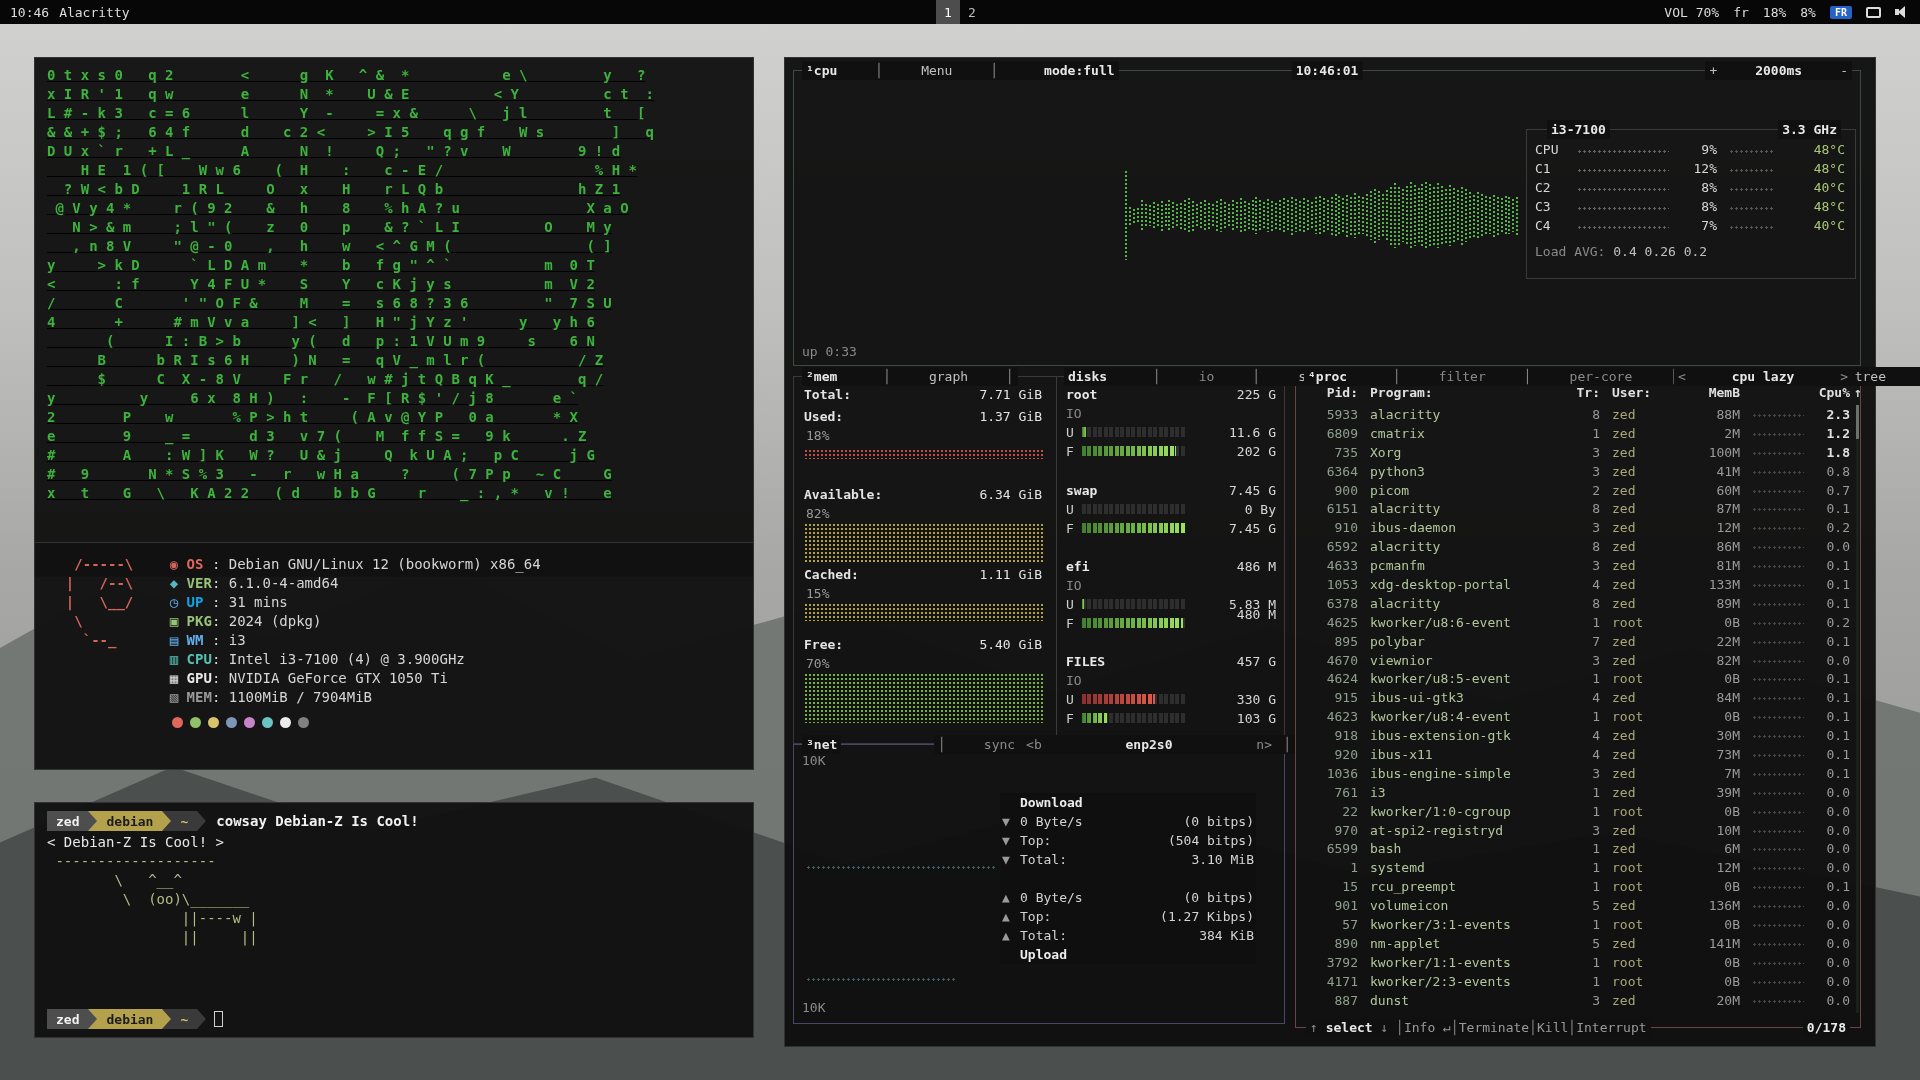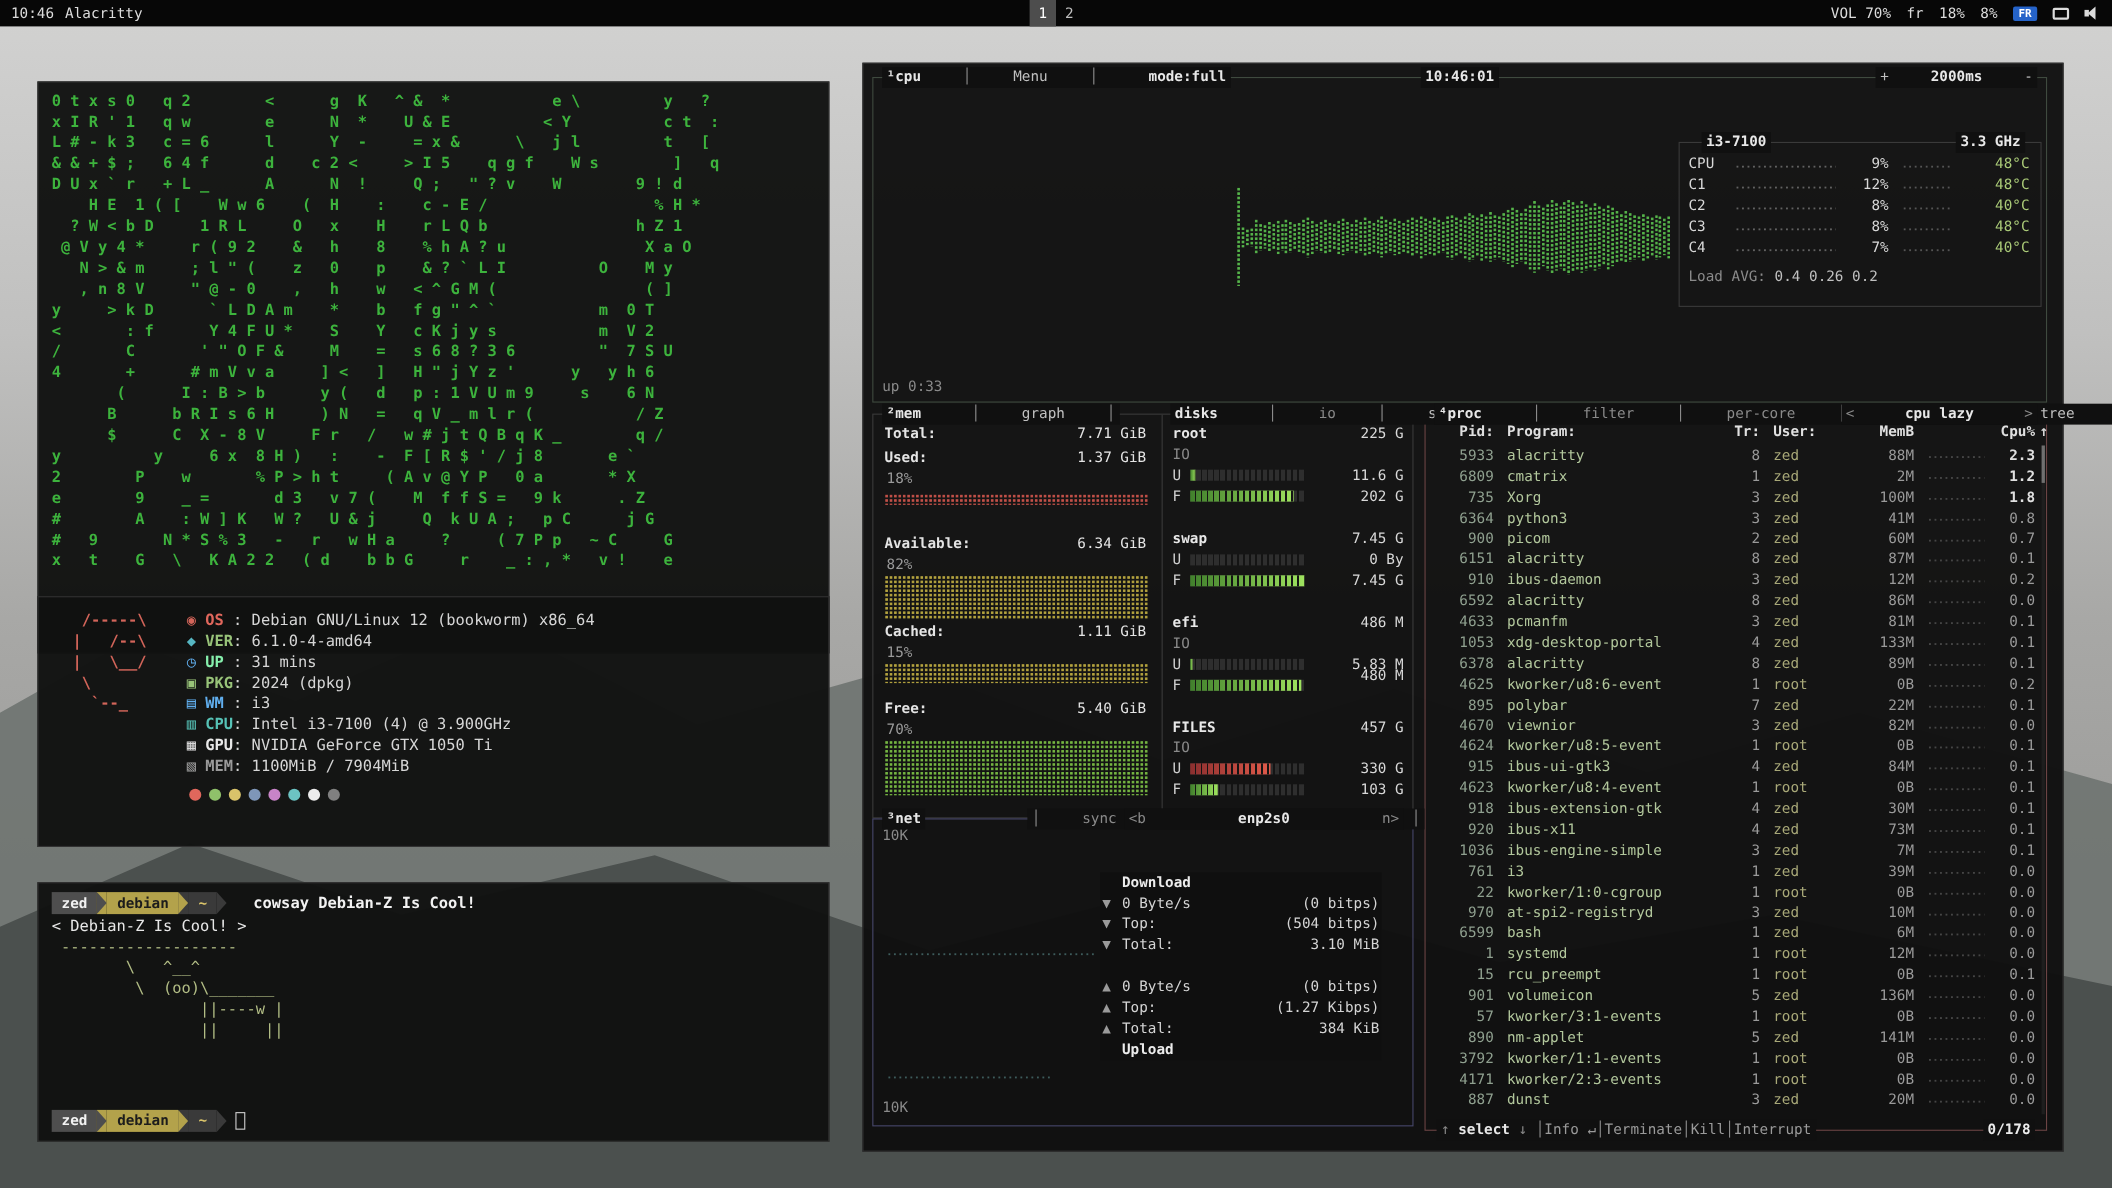--- a/index.html
+++ b/index.html
@@ -27,36 +27,36 @@
   .ws.inactive { color:#bfbfbf; }
   .tb-right { display:flex; gap:14px; align-items:center; }
   .kbd-badge { background:#2563c9; color:#fff; font-size:10px; font-weight:bold; padding:1px 5px; border-radius:2px; }
   .disp { width:15px; height:11px; border:2px solid #dcdcdc; border-radius:2px; }
   .spk { position:relative; width:15px; height:12px; }
   .spk:before { content:""; position:absolute; left:0; top:3px; width:4px; height:6px; background:#dcdcdc; }
   .spk:after { content:""; position:absolute; left:3px; top:0;
     border-top:6px solid transparent; border-bottom:6px solid transparent; border-right:7px solid #dcdcdc; }
   
   .win { position:absolute; background:rgba(17,18,17,0.97); border:1px solid #323232; }
-  .matrix-win { left:34px; top:74px; width:720px; height:520px; padding:8px 12px; overflow:hidden; }
+  .matrix-win { left:34px; top:57px; width:720px; height:520px; padding:8px 12px; overflow:hidden;text-decoration:underline; }
   #matrix { margin:0; font-size:14px; line-height:19px; color:#3db33d; font-weight:bold; }
   .fetch-win { left:34px; top:542px; width:720px; height:228px; padding:12px 14px; font-size:14px; line-height:19px; overflow:hidden; }
   .fetch-flex { display:flex; gap:28px; }
   .art { color:#d3655a; font-weight:bold; margin:0; font-size:14px; line-height:19px; }
   .fi-row { white-space:pre; }
   .fi-label { font-weight:bold; }
   .fi-value { color:#d6d6d6; }
   .dots-row { display:flex; gap:7px; margin-top:10px; padding-left:2px; }
   .dot { width:11px; height:11px; border-radius:50%; }
   .cow-win { left:34px; top:802px; width:720px; height:236px; padding:8px 12px; font-size:14px; line-height:19px; overflow:hidden; }
   .promptline { display:flex; align-items:center; height:20px; }
   .pl-bottom { position:absolute; left:12px; bottom:8px; }
   .pseg { padding:0 9px; font-weight:bold; font-size:13px; height:20px; display:flex; align-items:center; }
   .parrow { width:0; height:0; border-top:10px solid transparent; border-bottom:10px solid transparent; border-left:9px solid #000; }
-  .cmd { color:#f2f2f2; font-weight:bold; margin-left:24px; }
+  .cmd { color:#f2f2f2; font-weight:bold; margin-left:10px; }
   #cow { margin-top:2px; color:#b2bd85; white-space:pre; }
   #cow .cow-msg { color:#e8e8e8; }
   .cursor-block { width:9px; height:16px; border:1px solid #d0d0d0; margin-left:8px; }
   
   .mon-win { left:784px; top:57px; width:1092px; height:990px; background:rgba(15,15,15,0.97);
     font-size:13px; line-height:19px; color:#cfcfcf; }
   .box { position:absolute; border:1px solid #3a3a3a; }
   .box-label { position:absolute; top:-10px; background:#101010; padding:0 4px; white-space:pre; display:flex; z-index:5;gap:38px; }
   .bl-right { right:8px; left:auto; }
   .bl-center { left:50%; transform:translateX(-50%); }
@@ -194,21 +194,21 @@
   <div class="fetch-flex">
     <pre class="art" id="fetch-art">   /-----\ 
   |   /--\ 
   |   \__/ 
    \       
     `--_   </pre>
     <div>
       <div id="fetch-info">
           <div class="fi-row"><span style="color: rgb(211, 101, 90);">◉ </span><span class="fi-label" style="color: rgb(224, 103, 92);">OS </span><span class="fi-value">: </span><span class="fi-value">Debian GNU/Linux 12 (bookworm) x86_64</span></div>
           <div class="fi-row"><span style="color: rgb(86, 182, 194);">◆ </span><span class="fi-label" style="color: rgb(152, 195, 121);">VER</span><span class="fi-value">: </span><span class="fi-value">6.1.0-4-amd64</span></div>
-          <div class="fi-row"><span style="color: rgb(97, 175, 239);">◷ </span><span class="fi-label" style="color: #86efac; margin-top: 42px;">UP </span><span class="fi-value">: </span><span class="fi-value">31 mins</span></div>
+          <div class="fi-row"><span style="color: rgb(97, 175, 239);">◷ </span><span class="fi-label" style="color: #0ea5e9; margin-top: 42px;">UP </span><span class="fi-value">: </span><span class="fi-value">31 mins</span></div>
           <div class="fi-row"><span style="color: rgb(152, 195, 121);">▣ </span><span class="fi-label" style="color: rgb(152, 195, 121);">PKG</span><span class="fi-value">: </span><span class="fi-value">2024 (dpkg)</span></div>
           <div class="fi-row"><span style="color: rgb(97, 175, 239);">▤ </span><span class="fi-label" style="color: rgb(97, 175, 239);">WM </span><span class="fi-value">: </span><span class="fi-value">i3</span></div>
           <div class="fi-row"><span style="color: rgb(86, 194, 182);">▥ </span><span class="fi-label" style="color: rgb(86, 194, 182);">CPU</span><span class="fi-value">: </span><span class="fi-value">Intel i3-7100 (4) @ 3.900GHz</span></div>
           <div class="fi-row"><span style="color: rgb(216, 216, 216);">▦ </span><span class="fi-label" style="color: rgb(232, 232, 232);">GPU</span><span class="fi-value">: </span><span class="fi-value">NVIDIA GeForce GTX 1050 Ti</span></div>
           <div class="fi-row"><span style="color: rgb(154, 154, 154);">▧ </span><span class="fi-label" style="color: rgb(154, 154, 154);">MEM</span><span class="fi-value">: </span><span class="fi-value">1100MiB / 7904MiB</span></div>
         </div>
       <div class="dots-row" id="fetch-dots">
           <span class="dot" style="background: rgb(224, 103, 92);"></span>
           <span class="dot" style="background: rgb(143, 193, 106);"></span>
           <span class="dot" style="background: rgb(217, 195, 106);"></span>

